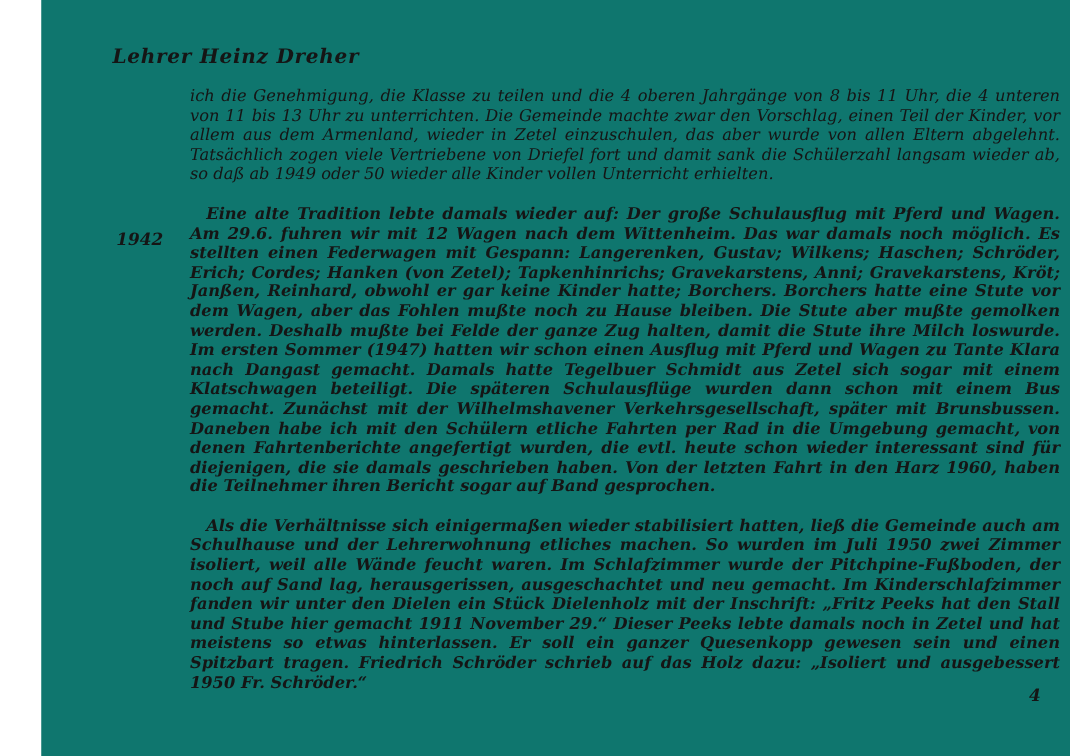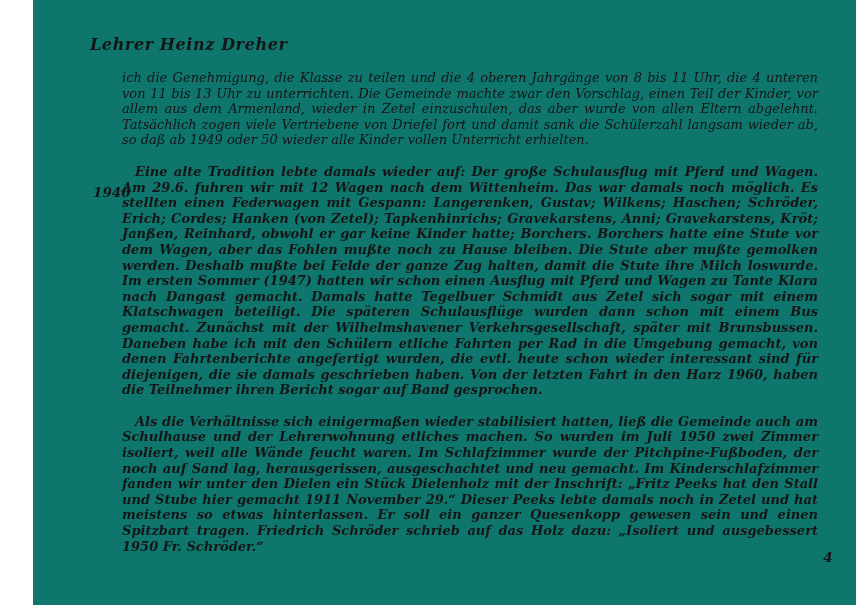--- a/index.html
+++ b/index.html
@@ -22,21 +22,21 @@
     left: 57px;
     top: 35px;
     font-size: 16px;
     font-style: italic;
     font-weight: bold;
     letter-spacing: 0.6px;
     white-space: nowrap;
   }
   .body-text {
     position: absolute;
-    left: 89px;
+    left: 119px;
     top: 70px;
     width: 696px;
     font-size: 13px;
     font-style: italic;
     line-height: 15.6px;
     text-align: justify;
     text-justify: inter-word;
   }
   .body-text p {
     margin: 0 0 16px 0;
@@ -65,21 +65,21 @@
     font-weight: bold;
   }
 </style>
 </head>
 <body>
 
 <div class="page">
 
   <div class="doc-header">Lehrer Heinz Dreher</div>
 
-  <div class="margin-note">1946</div>
+  <div class="margin-note">1942</div>
 
   <div class="body-text">
     <p class="para">ich die Genehmigung, die Klasse zu teilen und die 4 oberen Jahrgänge von 8 bis 11 Uhr, die 4 unteren von 11 bis 13 Uhr zu unterrichten. Die Gemeinde machte zwar den Vorschlag, einen Teil der Kinder, vor allem aus dem Armenland, wieder in Zetel einzuschulen, das aber wurde von allen Eltern abgelehnt. Tatsächlich zogen viele Vertriebene von Driefel fort und damit sank die Schülerzahl langsam wieder ab, so daß ab 1949 oder 50 wieder alle Kinder vollen Unterricht erhielten.</p>
     <p class="para indent">Eine alte Tradition lebte damals wieder auf: Der große Schulausflug mit Pferd und Wagen. Am 29.6. fuhren wir mit 12 Wagen nach dem Wittenheim. Das war damals noch möglich. Es stellten einen Federwagen mit Gespann: Langerenken, Gustav; Wilkens; Haschen; Schröder, Erich; Cordes; Hanken (von Zetel); Tapkenhinrichs; Gravekarstens, Anni; Gravekarstens, Kröt; Janßen, Reinhard, obwohl er gar keine Kinder hatte; Borchers. Borchers hatte eine Stute vor dem Wagen, aber das Fohlen mußte noch zu Hause bleiben. Die Stute aber mußte gemolken werden. Deshalb mußte bei Felde der ganze Zug halten, damit die Stute ihre Milch loswurde. Im ersten Sommer (1947) hatten wir schon einen Ausflug mit Pferd und Wagen zu Tante Klara nach Dangast gemacht. Damals hatte Tegelbuer Schmidt aus Zetel sich sogar mit einem Klatschwagen beteiligt. Die späteren Schulausflüge wurden dann schon mit einem Bus gemacht. Zunächst mit der Wilhelmshavener Verkehrsgesellschaft, später mit Brunsbussen. Daneben habe ich mit den Schülern etliche Fahrten per Rad in die Umgebung gemacht, von denen Fahrtenberichte angefertigt wurden, die evtl. heute schon wieder interessant sind für diejenigen, die sie damals geschrieben haben. Von der letzten Fahrt in den Harz 1960, haben die Teilnehmer ihren Bericht sogar auf Band gesprochen.</p>
     <p class="para indent">Als die Verhältnisse sich einigermaßen wieder stabilisiert hatten, ließ die Gemeinde auch am Schulhause und der Lehrerwohnung etliches machen. So wurden im Juli 1950 zwei Zimmer isoliert, weil alle Wände feucht waren. Im Schlafzimmer wurde der Pitchpine-Fußboden, der noch auf Sand lag, herausgerissen, ausgeschachtet und neu gemacht. Im Kinderschlafzimmer fanden wir unter den Dielen ein Stück Dielenholz mit der Inschrift: „Fritz Peeks hat den Stall und Stube hier gemacht 1911 November 29.“ Dieser Peeks lebte damals noch in Zetel und hat meistens so etwas hinterlassen. Er soll ein ganzer Quesenkopp gewesen sein und einen Spitzbart tragen. Friedrich Schröder schrieb auf das Holz dazu: „Isoliert und ausgebessert 1950 Fr. Schröder.“</p>
   </div>
 
   <div class="page-number">4</div>
 
 </div>

